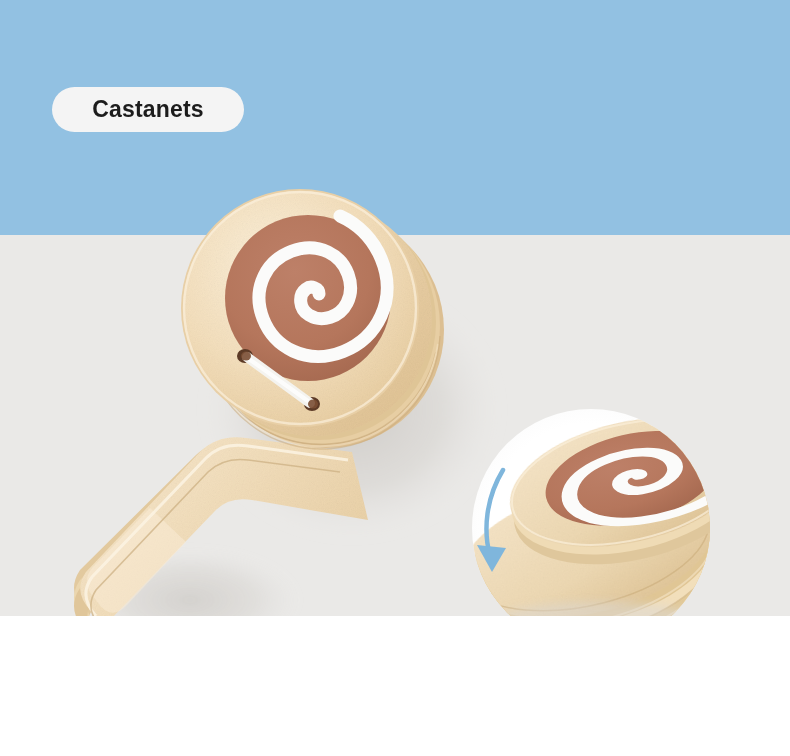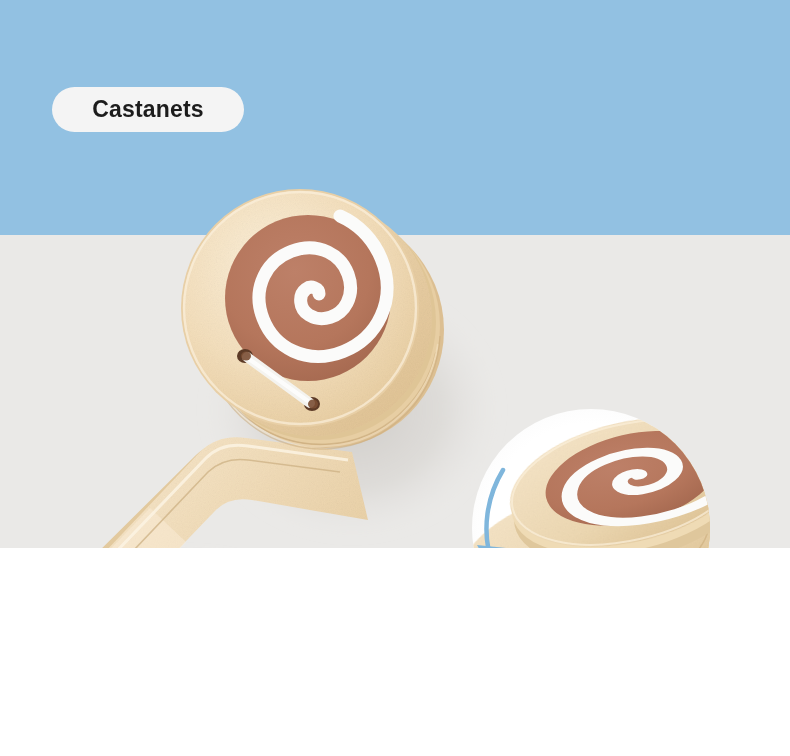--- a/index.html
+++ b/index.html
@@ -8,21 +8,21 @@
     padding: 0;
     background: #ffffff;
   }
   body {
     font-family: "Liberation Sans", sans-serif;
   }
 
   #page {
     position: relative;
     width: 790px;
-    height: 548px;
+    height: 616px;
     overflow: hidden;
     background: #EAE9E7;
   }
 
   
   .band-blue {
     position: absolute;
     left: 0;
     top: 0;
     width: 790px;

